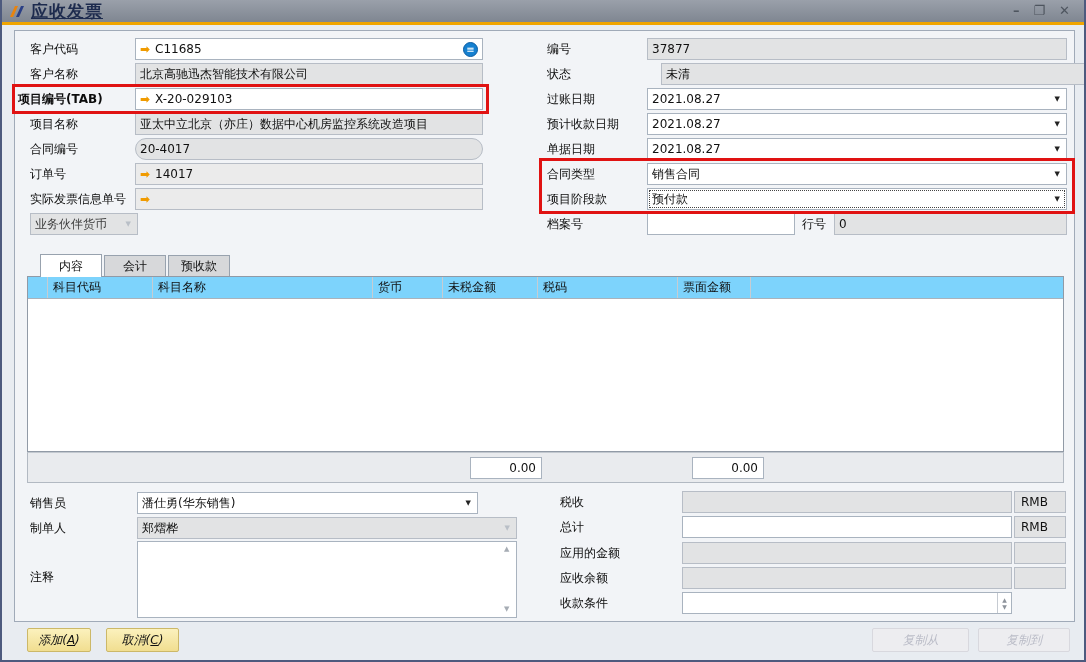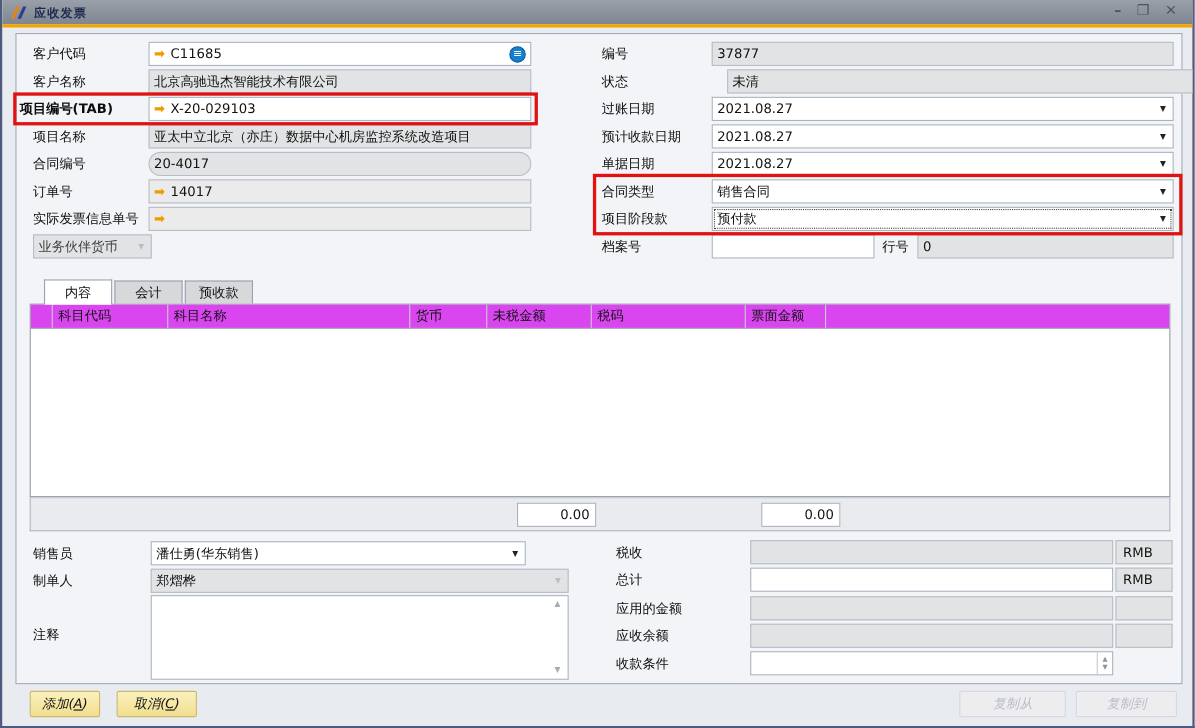--- a/index.html
+++ b/index.html
@@ -7,21 +7,21 @@
   body {
     font-family:"DejaVu Sans","Liberation Sans",sans-serif;
     font-size:12px; color:#111;
     background:#e8ecf1; position:relative;
     border:2px solid #4d5a7e; border-top:none;
   }
   
   .titlebar { position:absolute; left:0; top:0; width:100%; height:22px;
     background:linear-gradient(#9aa0aa,#7f8691); display:flex; align-items:center; padding:0 6px; }
   .app-icon { width:17px; height:15px; margin-right:6px; }
-  .title-text { font-weight:bold; color:#1d2b4e; font-size:11px; letter-spacing:1px; }
+  .title-text { font-weight:bold; color:#1d2b4e; font-size:17px; letter-spacing:1px;text-decoration:underline; }
   .win-controls { margin-left:auto; display:flex; gap:14px; padding-right:8px; }
   .wc { color:#4e555f; font-weight:bold; font-size:13px; line-height:20px; cursor:pointer; }
   .accent-line { position:absolute; left:0; top:22px; width:100%; height:3px; background:#f0a500; }
 
   
   .panel { position:absolute; left:12px; top:30px; width:1061px; height:592px;
     background:#f2f4f7; border:1px solid #a0aab8; }
 
   .lbl { position:absolute; height:22px; line-height:22px; white-space:nowrap; color:#0d0d0d; }
   .lbl.b { font-weight:bold; }
@@ -42,21 +42,21 @@
   .red-box { position:absolute; border:3px solid #e01212; background:transparent; z-index:6; pointer-events:none; }
 
   
   .tab { position:absolute; top:255px; height:21px; width:62px; background:#d7d8da;
     border:1px solid #98a2ae; border-bottom:none; text-align:center; line-height:20px; cursor:pointer; z-index:2; }
   .tab.active { background:#fff; top:254px; height:23px; z-index:4; line-height:22px; }
 
   
   .grid { position:absolute; left:25px; top:276px; width:1037px; height:176px;
     border:1px solid #919aa6; background:#fff; z-index:3; }
-  .grid-header { display:flex; height:22px; background:#d946ef; border-bottom:1px solid #aab2bb; }
+  .grid-header { display:flex; height:22px; background:#7dd3fc; border-bottom:1px solid #aab2bb; }
   .gh { border-right:1px solid #c7ccd2; padding:0 5px; line-height:21px; overflow:hidden; white-space:nowrap; }
   .grid-footer { position:absolute; left:25px; top:452px; width:1037px; height:31px;
     background:#e9ebee; border:1px solid #b2b9c2; border-top-color:#c2c8cf; z-index:3; }
   .total-box { position:absolute; width:72px; height:22px; background:#fff; border:1px solid #a9b3bf;
     text-align:right; line-height:20px; padding:0 5px; z-index:4; }
 
   
   input.txt { position:absolute; height:22px; border:1px solid #a9b3bf; background:#fff;
     font:inherit; padding:0 4px; }
   textarea.remarks { position:absolute; left:135px; top:541px; width:380px; height:77px;

